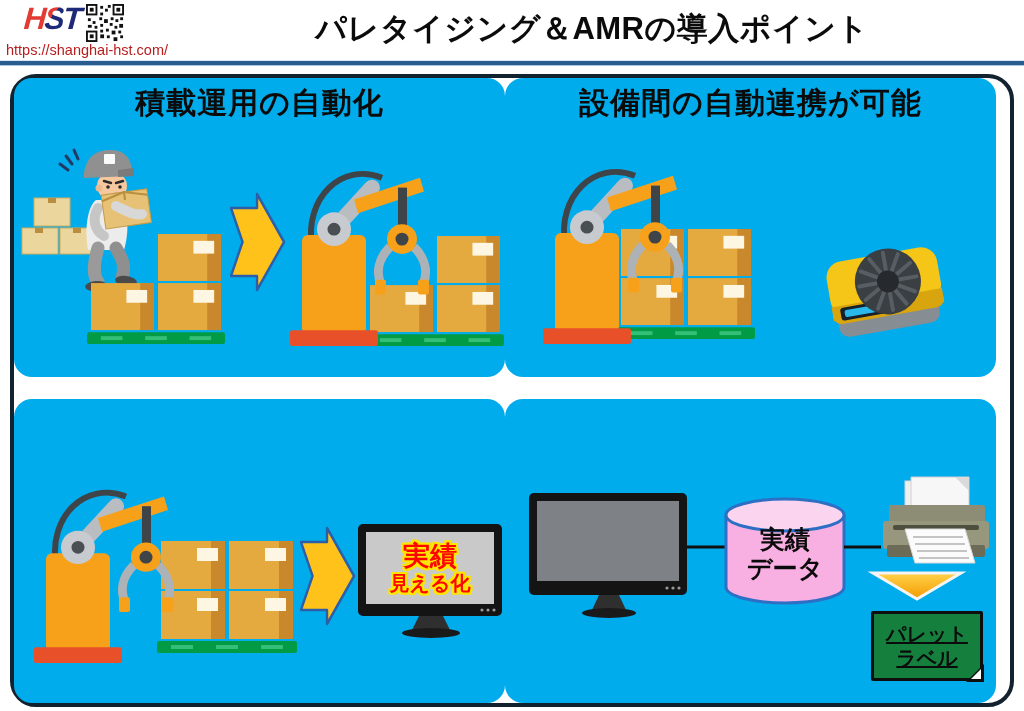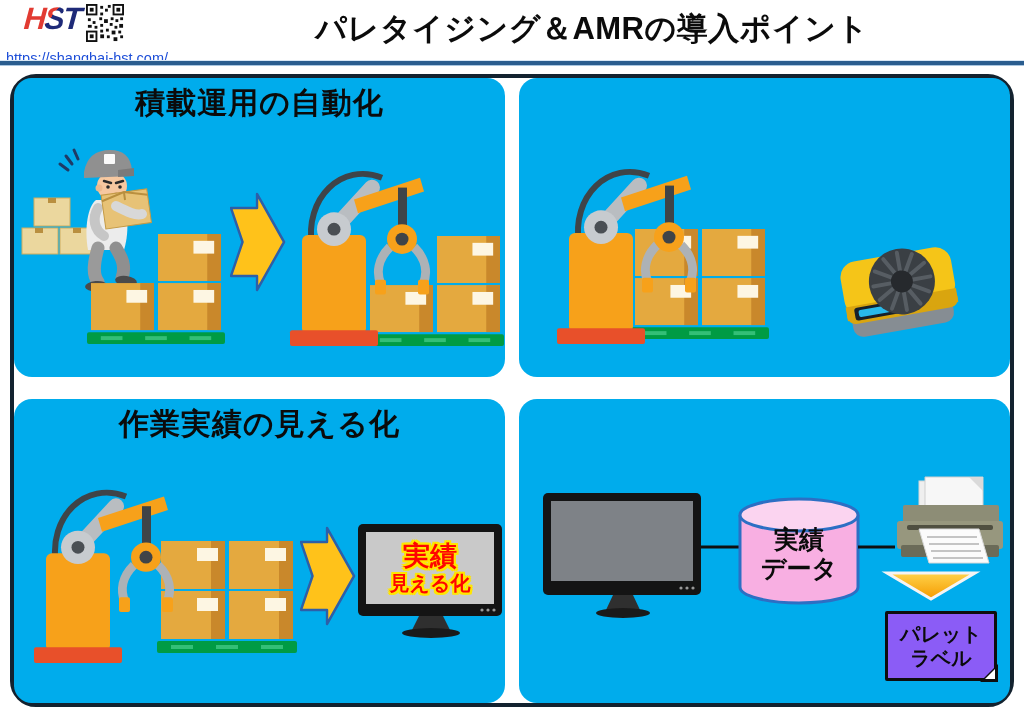--- a/index.html
+++ b/index.html
@@ -8,46 +8,46 @@
 
   
   .header{position:absolute;top:0;left:0;right:0;height:60px;}
   .logo-block{position:absolute;left:6px;top:2px;width:190px;}
   .logo-row{display:flex;align-items:flex-start;gap:6px;padding-left:18px;}
   .hst-logo{font-style:italic;font-weight:900;font-size:31px;line-height:34px;letter-spacing:-2px;transform:skewX(-4deg);}
   .hst-logo .l-h{color:#E23B32;}
   .hst-logo .l-s{background:linear-gradient(125deg,#E23B32 42%,#1E2A78 42%);-webkit-background-clip:text;background-clip:text;color:transparent;}
   .hst-logo .l-t{color:#1E2A78;}
   .qr{width:38px;height:38px;margin-top:2px;}
-  .logo-url{font-size:14.5px;color:#1d4ed8;margin-top:8px;white-space:nowrap;}
+  .logo-url{font-size:14.5px;color:#b91c1c;margin-top:0;white-space:nowrap;}
   .page-title{position:absolute;left:190px;right:30px;top:8px;text-align:center;
               font-size:31px;font-weight:900;color:#0B0B0B;letter-spacing:.5px;}
   .header-rule{position:absolute;top:60px;left:0;right:0;height:6px;
                background:linear-gradient(180deg,#D8E7F5 0 18%,#2A5D8F 18% 78%,#A9C6E0 78% 100%);}
 
   
   .frame{position:absolute;top:74px;left:10px;width:996px;height:625px;box-sizing:content-box;
          border:4px solid #13222F;border-radius:26px;background:#fff;
-         display:grid;grid-template-columns:491px 491px;grid-template-rows:299px 304px;gap:22px 14px;}
+         display:grid;grid-template-columns:491px 491px;grid-template-rows:299px 304px;gap:22px 0;}
   .panel{background:#00ACEC;border-radius:18px;position:relative;overflow:hidden;}
   .panel-title{margin:0;padding-top:5px;text-align:center;font-size:30px;font-weight:900;color:#0B0B0B;letter-spacing:1px;}
   .scene{position:absolute;left:0;right:0;top:48px;bottom:0;}
   .scene-art{width:100%;height:100%;display:block;}
 
   
   .monitor-text{position:absolute;left:352px;top:85px;width:128px;height:72px;display:flex;flex-direction:column;
                 align-items:center;justify-content:center;line-height:1.15;font-weight:900;color:#FE0500;
                 text-shadow:-2px -2px 0 #FFE600,2px -2px 0 #FFE600,-2px 2px 0 #FFE600,2px 2px 0 #FFE600,
                             0 -2px 0 #FFE600,0 2px 0 #FFE600,-2px 0 0 #FFE600,2px 0 0 #FFE600;}
   .monitor-text .l1{font-size:27px;} .monitor-text .l2{font-size:20px;}
   .db-text{position:absolute;left:228px;top:78px;width:104px;height:58px;display:flex;flex-direction:column;
            align-items:center;justify-content:center;font-weight:900;color:#0B0B0B;line-height:1.15;font-size:25px;}
-  .label-card{position:absolute;left:366px;top:164px;width:106px;height:64px;background:#8b5cf6;border:3.5px solid #0E0E0E;
+  .label-card{position:absolute;left:366px;top:164px;width:106px;height:64px;background:#15803d;border:3.5px solid #0E0E0E;
               border-radius:2px;display:flex;flex-direction:column;align-items:center;justify-content:center;
-              font-weight:900;font-size:20px;color:#0B0B0B;line-height:1.2;}
+              font-weight:900;font-size:20px;color:#0B0B0B;line-height:1.2;text-decoration:underline;}
   .label-fold-b{position:absolute;right:-4px;bottom:-4px;width:0;height:0;
                 border-left:18px solid transparent;border-bottom:18px solid #0E0E0E;}
   .label-fold-w{position:absolute;right:-1px;bottom:-1px;width:0;height:0;
                 border-left:10px solid transparent;border-bottom:10px solid #fff;}
 </style>
 </head>
 <body>
 
 <svg width="0" height="0" style="position:absolute" aria-hidden="true">
   <defs>
@@ -209,20 +209,21 @@
         </g>
         <use href="#sym-pallet-stagger" x="73" y="106" width="138" height="112"></use>
         <use href="#sym-arrow" x="216" y="66" width="56" height="100"></use>
         <use href="#sym-pallet-stagger" x="352" y="108" width="138" height="112"></use>
         <use href="#sym-robot" x="268" y="22" width="150" height="198"></use>
       </svg>
     </div>
   </div>
 
   <div class="panel">
+    <div class="panel-title">設備間の自動連携が可能</div>
     <div class="scene">
       <svg class="scene-art" viewBox="0 0 491 251" preserveAspectRatio="none">
         <use href="#sym-pallet2x2" x="112" y="101" width="138" height="112"></use>
         <use href="#sym-robot" x="30" y="20" width="150" height="198"></use>
 
         <g transform="translate(318,110) rotate(-10 62 52)">
           <rect x="10" y="62" width="102" height="32" rx="10" fill="#868D93"></rect>
           <rect x="6" y="62" width="112" height="18" rx="8" fill="#D9A50F"></rect>
           <rect x="6" y="18" width="112" height="54" rx="16" fill="#F5C518"></rect>
           <rect x="6" y="62" width="112" height="14" fill="#D9A50F"></rect>
@@ -243,21 +244,20 @@
             <line x1="71" y1="37.3" x2="80.5" y2="20.9"></line>
               <line x1="74.7" y1="41" x2="91.1" y2="31.5"></line>
           </g>
           <circle cx="66" cy="46" r="11" fill="#26292D"></circle>
         </g>
       </svg>
     </div>
   </div>
 
   <div class="panel">
-    <div class="panel-title">作業実績の見える化</div>
     <div class="scene">
       <svg class="scene-art" viewBox="0 0 491 256" preserveAspectRatio="none">
         <use href="#sym-pallet2x2" x="143" y="92" width="140" height="114"></use>
         <use href="#sym-robot" x="12" y="20" width="150" height="196"></use>
         <use href="#sym-arrow" x="286" y="79" width="56" height="100"></use>
 
         <g>
           <rect x="344" y="77" width="144" height="92" rx="5" fill="#141414"></rect>
           <rect x="352" y="85" width="128" height="72" fill="#C9C9C9"></rect>
           <circle cx="468" cy="163" r="1.6" fill="#999"></circle>

